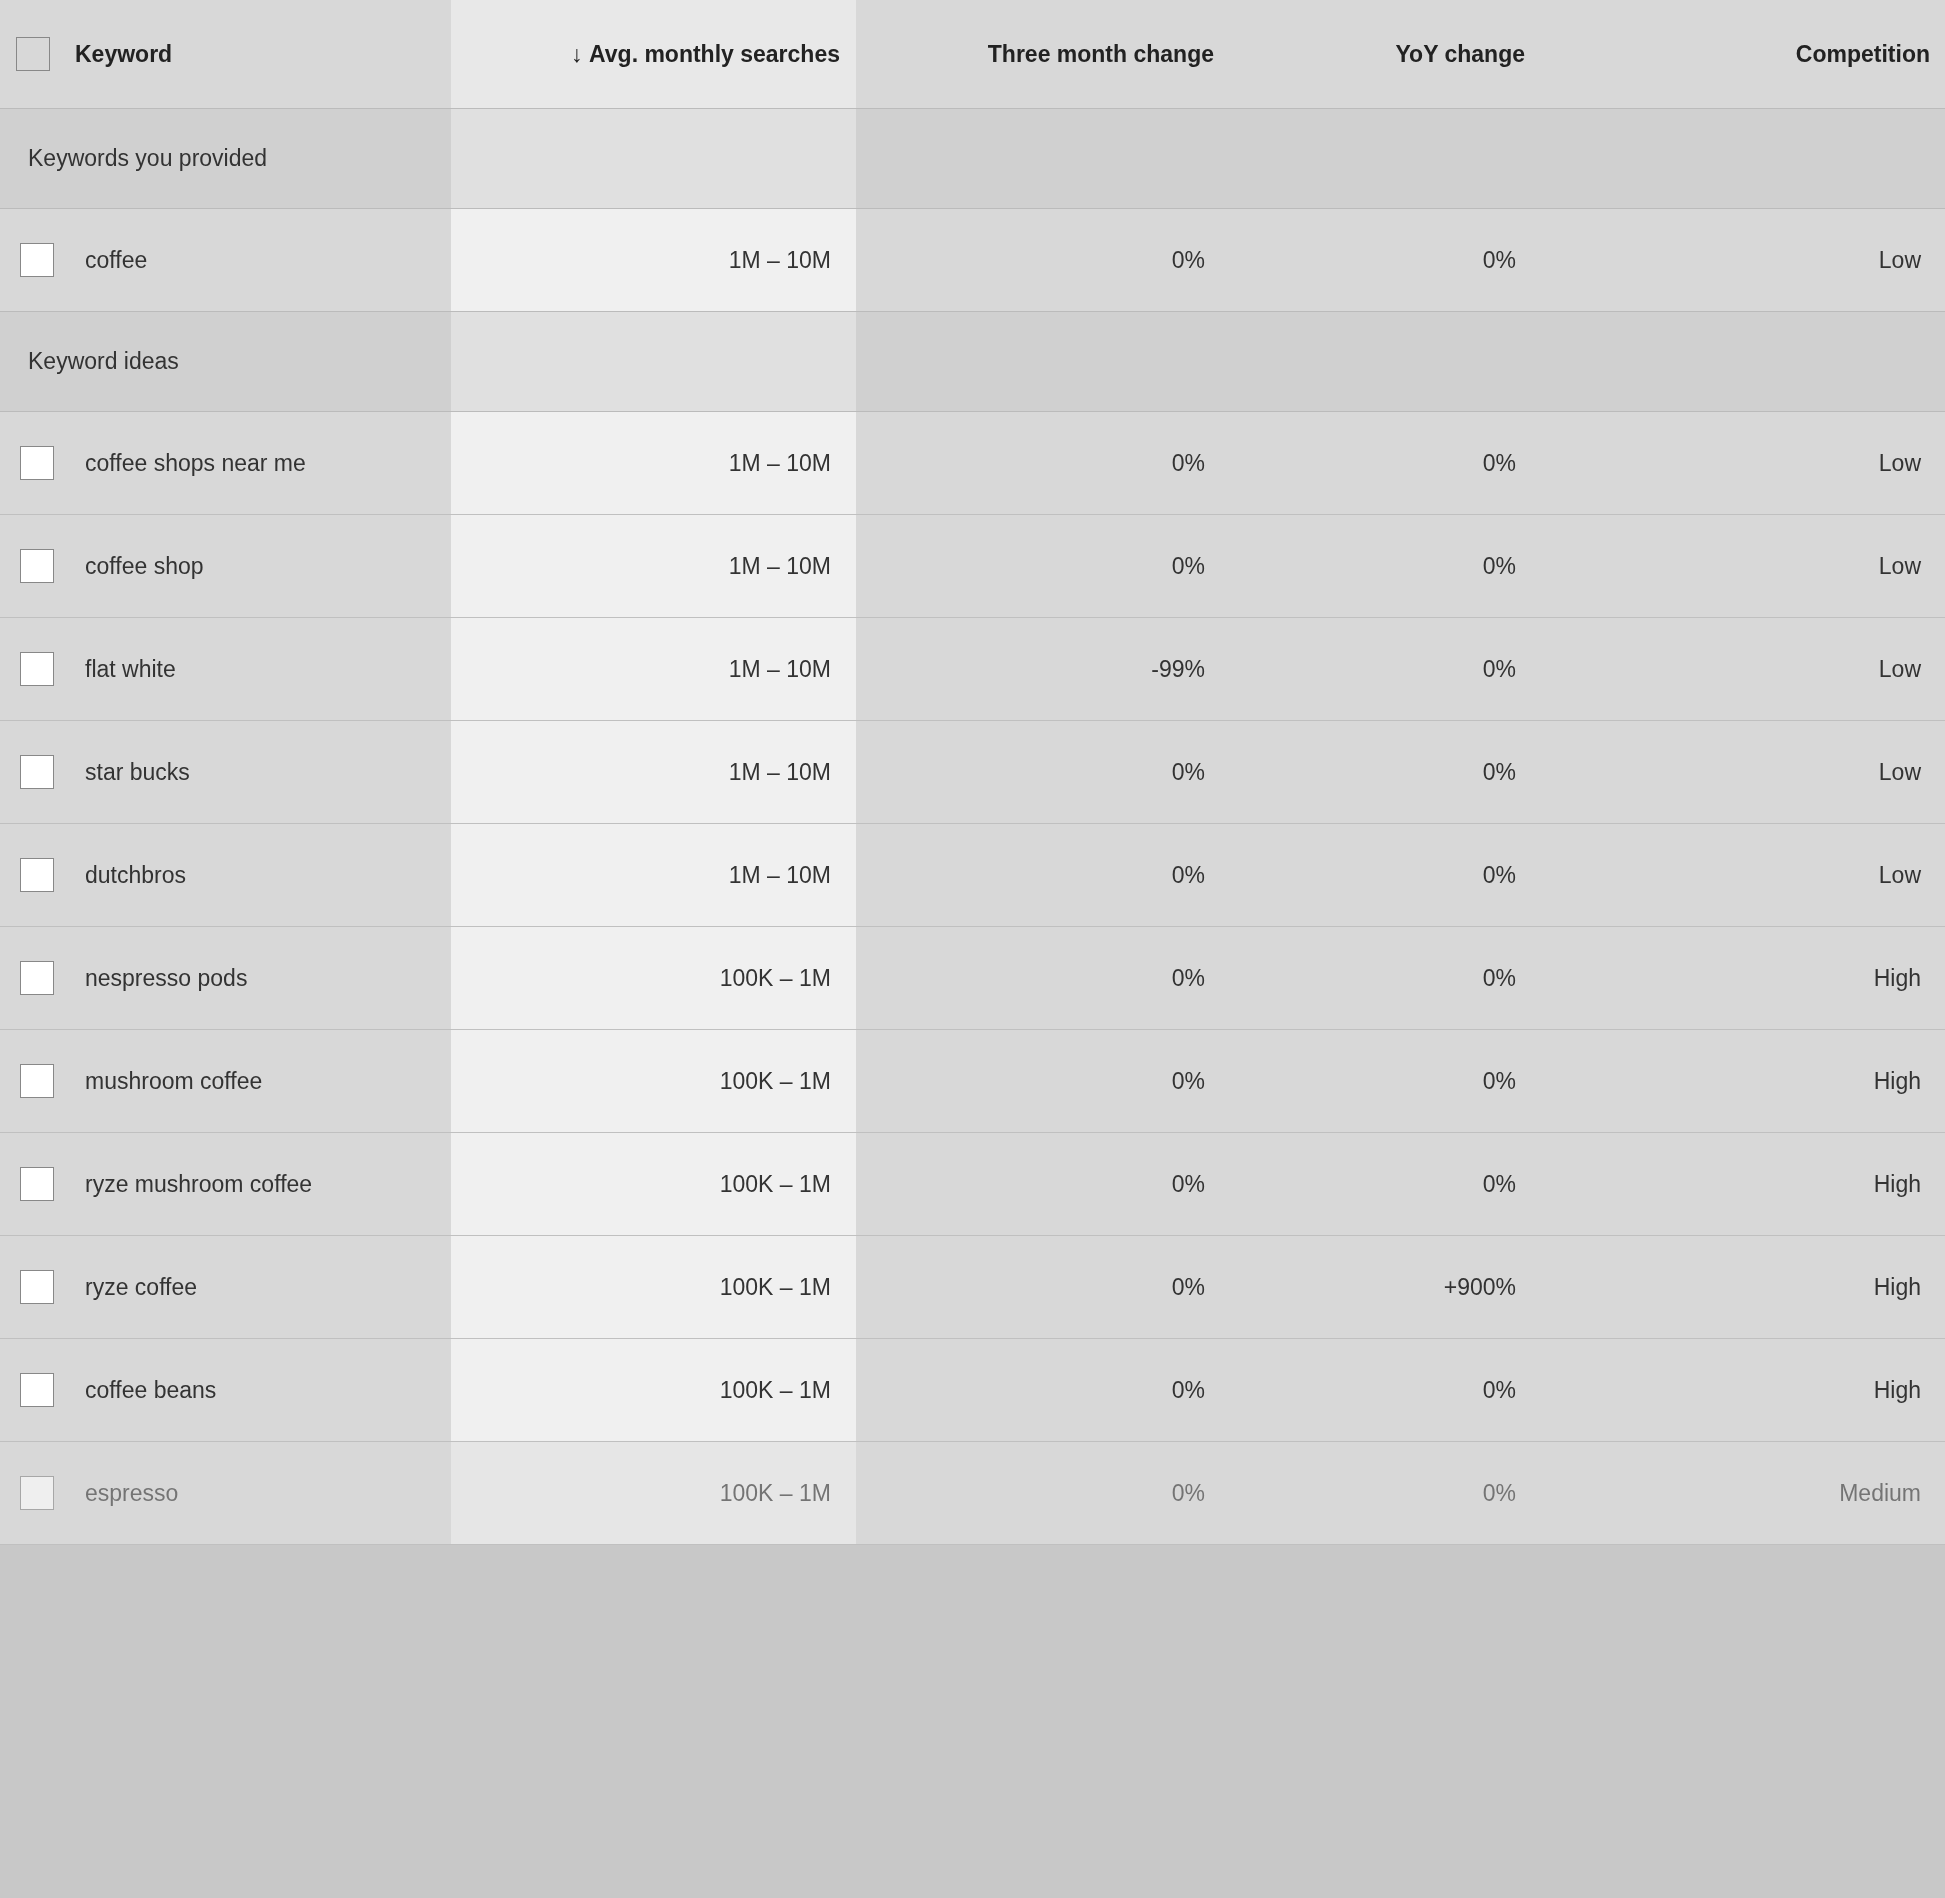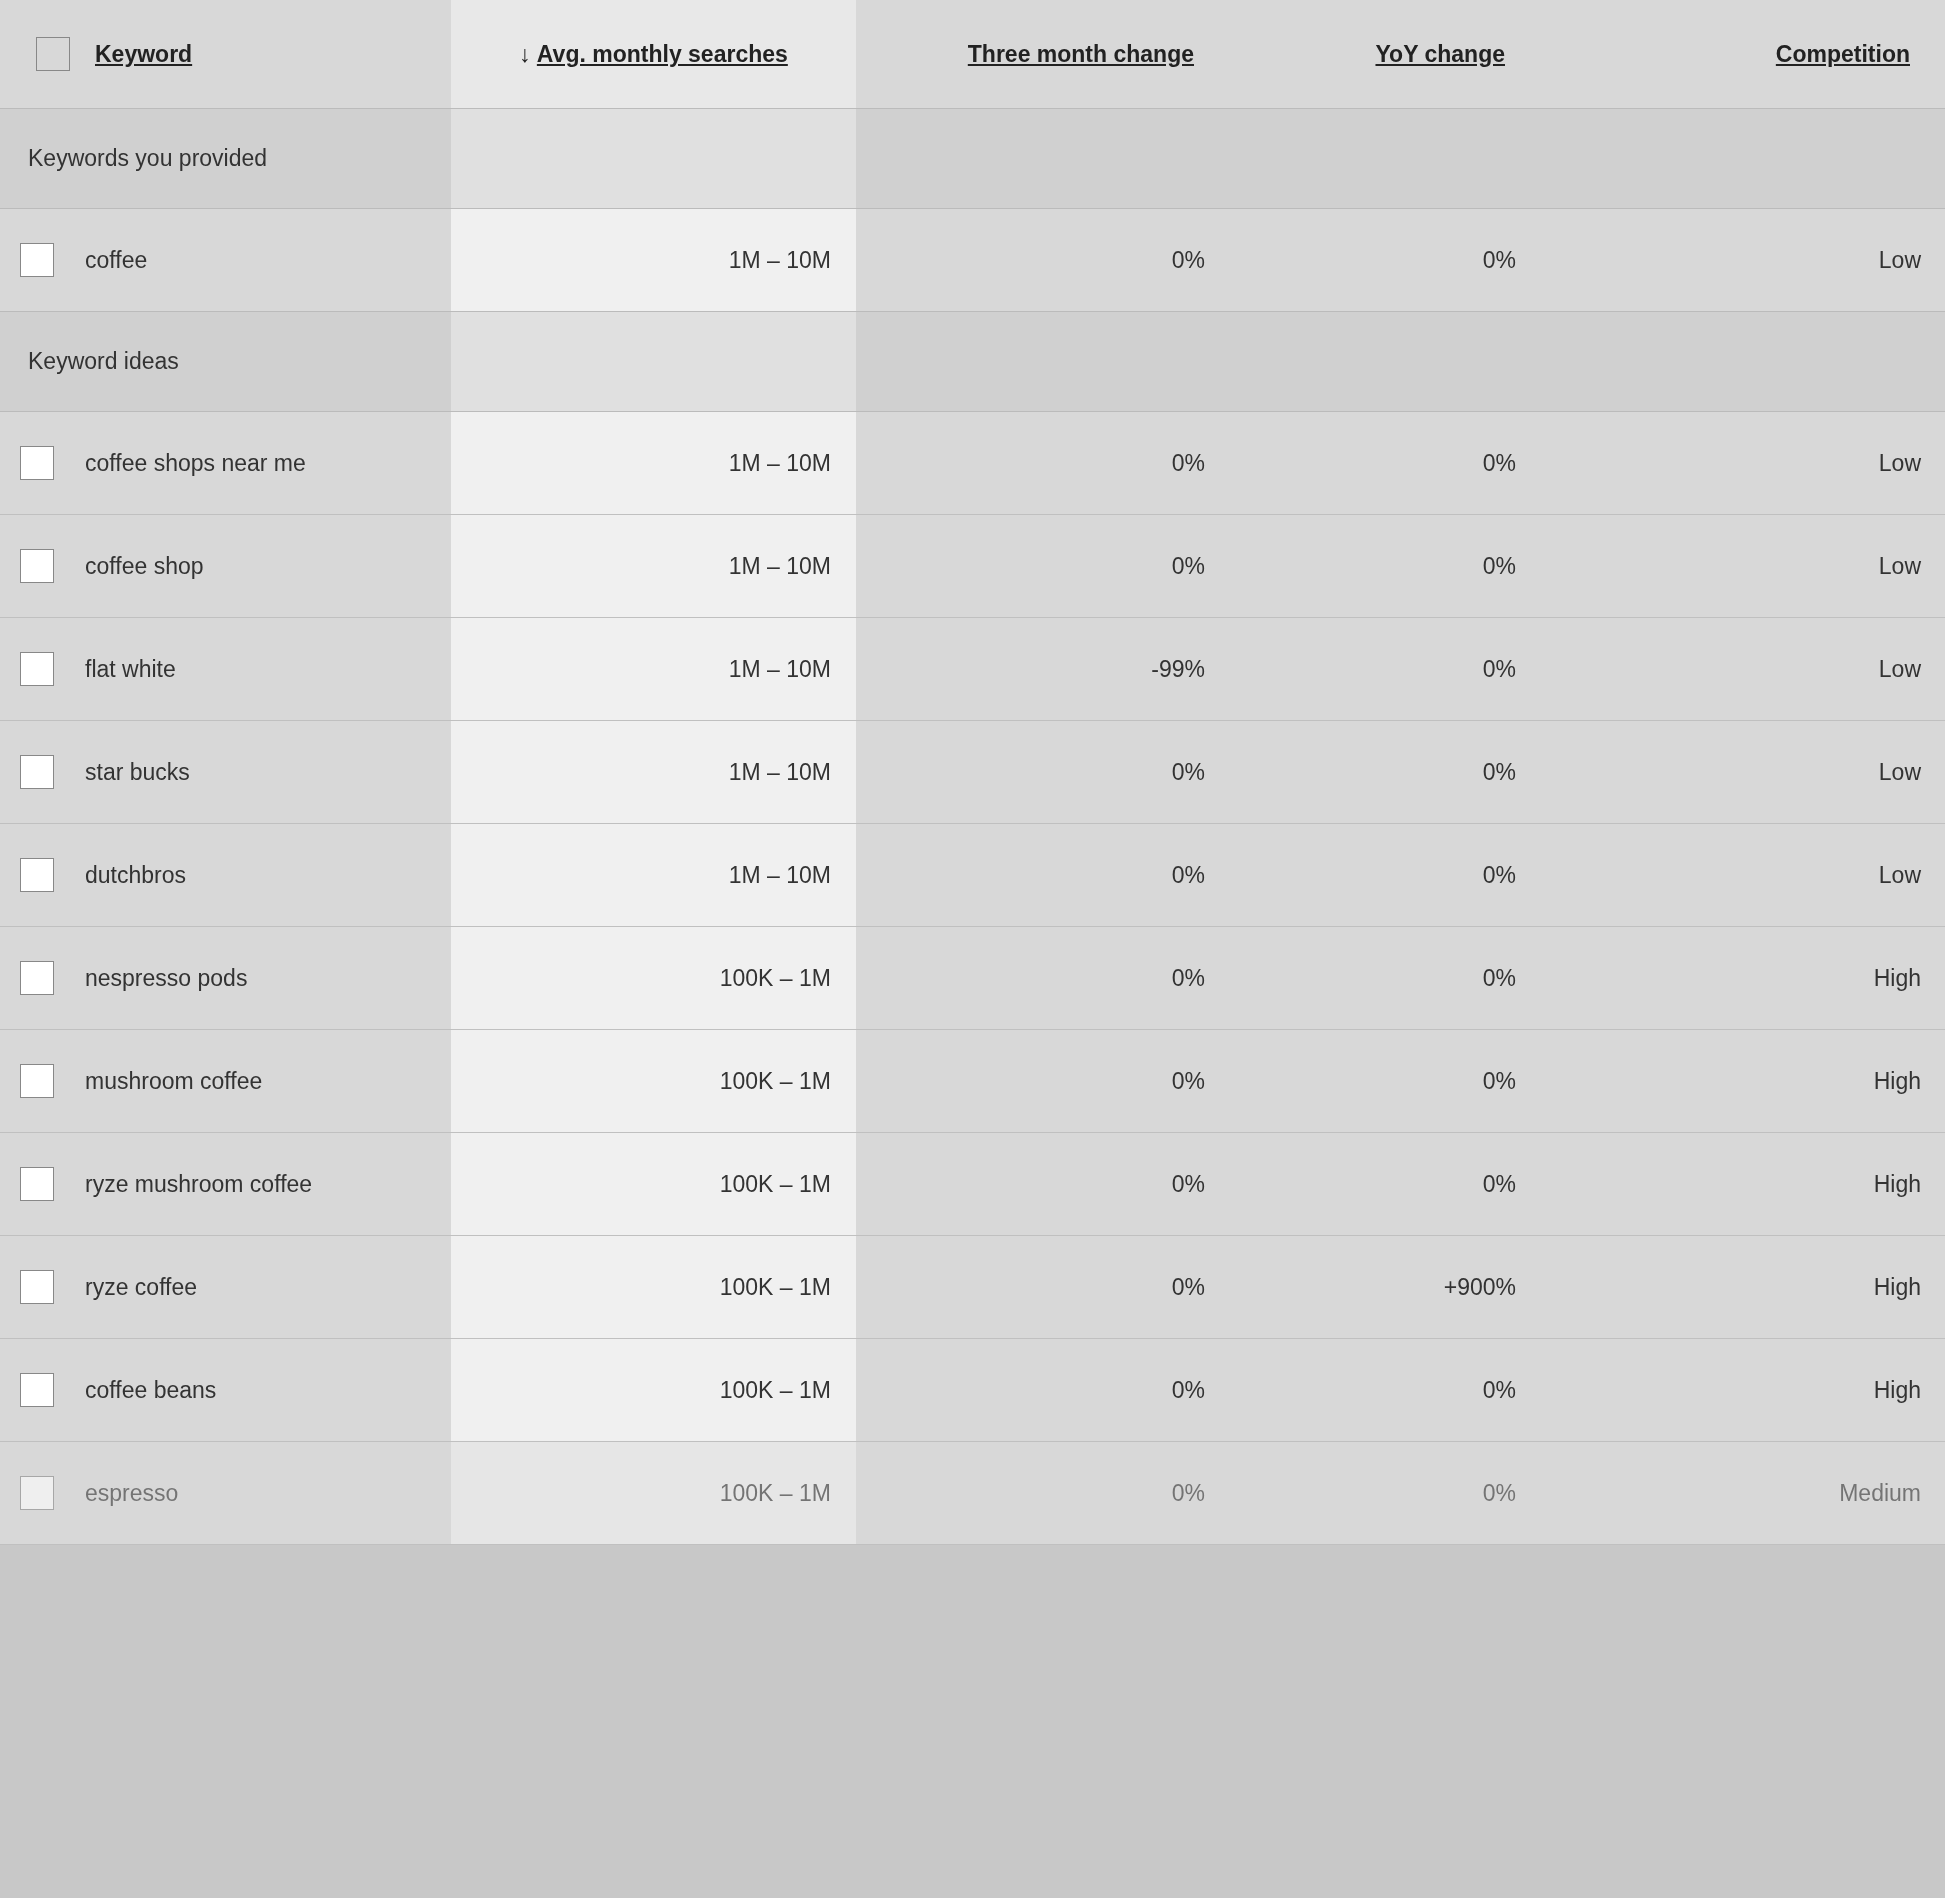--- a/index.html
+++ b/index.html
@@ -32,32 +32,31 @@
     col.col-three { width: 374px; }
     col.col-yoy { width: 311px; }
     col.col-comp { width: 405px; }
 
     thead tr {
       background-color: #d8d8d8;
       border-bottom: 1.6px solid #bbb;
     }
 
     th {
-      padding: 37px 36px;
+      padding: 37px 16px;
       text-align: left;
       font-weight: bold;
       font-size: 23px;
       color: #222;
       white-space: nowrap;
-      text-decoration: underline;
     }
 
     th.col-avg-header {
       background-color: #e8e8e8;
-      text-align: center;
+      text-align: right;
     }
 
     th.col-three-header,
     th.col-yoy-header,
     th.col-comp-header {
       text-align: right;
     }
 
     th.col-keyword-header {
       text-align: left;

